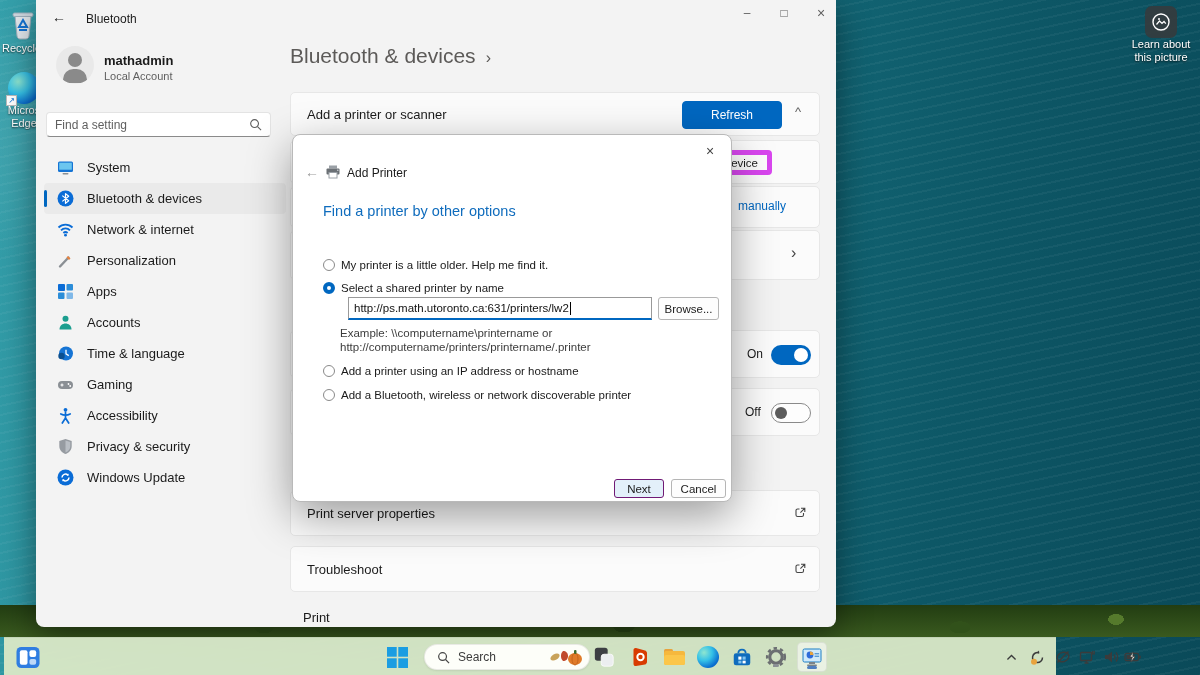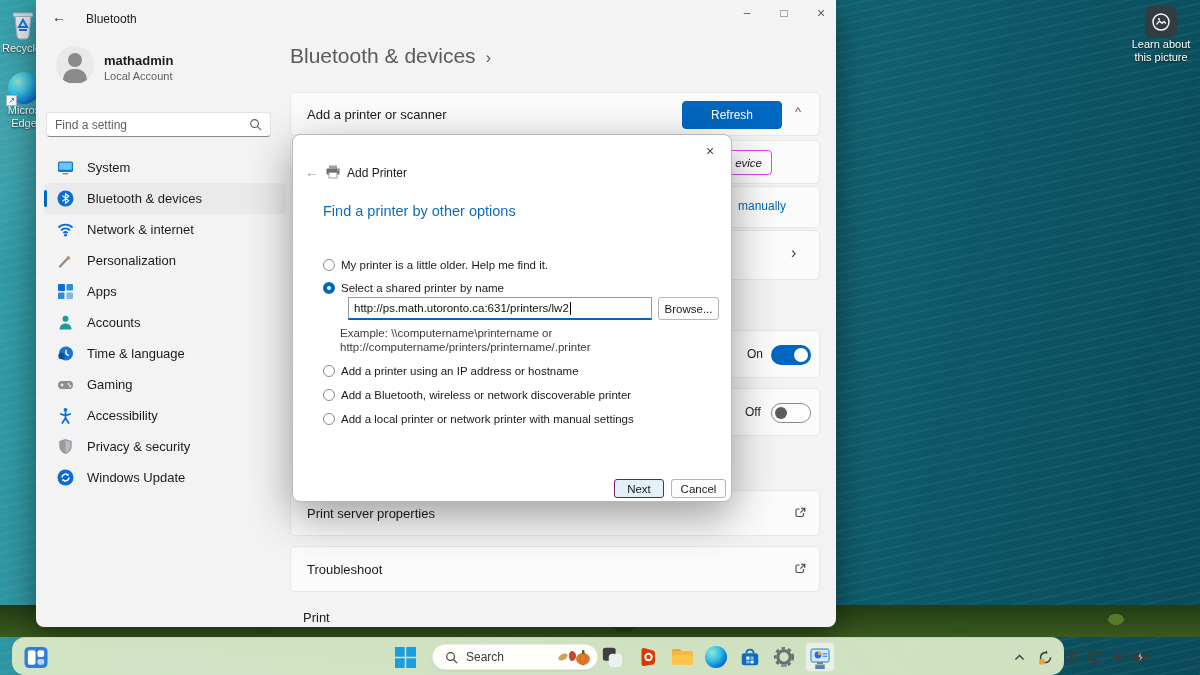--- a/index.html
+++ b/index.html
@@ -47,43 +47,43 @@
   .crumb-dark{ font-size:21px; color:#1a1a1a; font-weight:bold; }
   .card{ position:absolute; left:254px; width:530px; background:#fbfbfb; border:1px solid #e7e7e7; border-radius:5px; }
   .cardlabel{ font-size:13px; color:#1b1b1b; }
   .bluebtn{ background:#0067c0; color:#fff; font-size:12px; border:1px solid #0067c0; border-radius:4px;
     display:flex; align-items:center; justify-content:center; }
   .toggle{ width:40px; height:20px; border-radius:10px; position:relative; }
   .toggle.on{ background:#0067c0; }
   .toggle.on::after{ content:''; position:absolute; right:3px; top:3px; width:14px; height:14px; border-radius:50%; background:#fff; }
   .toggle.off{ background:#fdfdfd; border:1px solid #8a8a8a; }
   .toggle.off::after{ content:''; position:absolute; left:3px; top:3px; width:12px; height:12px; border-radius:50%; background:#5c5c5c; }
-  .frag-btn{ position:absolute; background:#fdfdfd; border:1px solid #d946ef; border-radius:4px;
-    font-size:11.5px; color:#1b1b1b; display:flex; align-items:center; justify-content:flex-end; padding-right:9px;font-style:italic; }
+  .frag-btn{ position:absolute; background:#fdfdfd; border:5px solid #d946ef; border-radius:4px;
+    font-size:11.5px; color:#1b1b1b; display:flex; align-items:center; justify-content:flex-end; padding-right:9px; }
   
   .dialog{ position:absolute; left:292px; top:134px; width:440px; height:368px; background:#fff;
     border:1px solid #b9b9b9; border-radius:8px; box-shadow:0 14px 44px rgba(0,0,0,.38); z-index:3; }
   .dlg-close{ position:absolute; right:10px; top:7px; width:22px; height:18px; display:flex; align-items:center;
     justify-content:center; color:#444; font-size:14px; }
   .dlg-title{ font-size:12px; color:#1a1a1a; }
   .dlg-heading{ font-size:14.5px; color:#0f6cbd; }
   .radio{ width:12px; height:12px; border-radius:50%; background:#fff; border:1px solid #8a8a8a; flex:0 0 12px; }
   .radio.sel{ border:4px solid #0067c0; }
   .optrow{ position:absolute; left:30px; display:flex; align-items:center; gap:6px; font-size:11.5px; color:#1a1a1a; height:14px; }
   .textbox{ position:absolute; left:55px; top:162px; width:304px; height:23px; background:#fff;
     border:1px solid #999; border-bottom:2px solid #0067c0; font-size:11.5px; color:#111;
     display:flex; align-items:center; padding:0 5px; }
   .caret{ display:inline-block; width:1px; height:13px; background:#000; margin-left:1px; }
   .smallbtn{ position:absolute; font-size:11.5px; color:#1a1a1a; background:#fdfdfd; border:1px solid #b5b5b5;
     border-radius:3px; display:flex; align-items:center; justify-content:center; }
   .smallbtn.primary{ background:#e3f0fa; border:1px solid #701a75; }
   .example{ position:absolute; left:47px; top:192px; font-size:11.5px; color:#3c3c3c; line-height:13.5px; }
   
-  .taskbar{ position:absolute; left:12px; bottom:0; width:1052px; height:38px; background:rgba(216,231,198,.96);
-    border-top:1px solid rgba(0,0,0,.06); z-index:4; display:block;border-radius:13px; }
+  .taskbar{ position:absolute; left:4px; bottom:0; width:1052px; height:38px; background:rgba(216,231,198,.96);
+    border-top:1px solid rgba(0,0,0,.06); z-index:4; display:block; }
   .tbi{ position:absolute; top:7px; width:24px; height:24px; display:flex; align-items:center; justify-content:center; }
   .search-pill{ position:absolute; left:420px; top:6px; width:166px; height:26px; background:#fdfef9;
     border:1px solid rgba(0,0,0,.08); border-radius:13px; display:flex; align-items:center; padding:0 6px 0 12px;
     font-size:12px; color:#3c3c3c; box-shadow:0 1px 2px rgba(0,0,0,.08); }
   .tray-ic{ position:absolute; top:10px; width:18px; height:18px; display:flex; align-items:center; justify-content:center; }
   .clock{ position:absolute; right:12px; top:6px; text-align:right; font-size:11px; color:#1b1b1b; line-height:13px;margin-top:31px; }
   .underbar{ position:absolute; bottom:2px; left:50%; transform:translateX(-50%); height:3px; border-radius:2px; }
 </style>
 </head>
 <body>
@@ -316,24 +316,20 @@
     </div>
 
     <div class="optrow" style="top:229px;">
       <span class="radio"></span>
       <span>Add a printer using an IP address or hostname</span>
     </div>
     <div class="optrow" style="top:253px;">
       <span class="radio"></span>
       <span>Add a Bluetooth, wireless or network discoverable printer</span>
     </div>
-    <div class="optrow" style="top:277px;">
-      <span class="radio"></span>
-      <span>Add a local printer or network printer with manual settings</span>
-    </div>
 
     <div class="smallbtn primary" style="left:321px;top:344px;width:50px;height:19px;">Next</div>
     <div class="smallbtn" style="left:378px;top:344px;width:55px;height:19px;">Cancel</div>
   </div>
 
   <div class="taskbar">
     <div class="tbi" style="left:12px;">
       <svg width="25" height="23" viewBox="0 0 25 23">
           <rect x="0.5" y="0.5" width="24" height="22" rx="5" fill="#2f7de1"></rect>
           <rect x="4" y="4" width="8" height="15" rx="2" fill="#fff"></rect>

